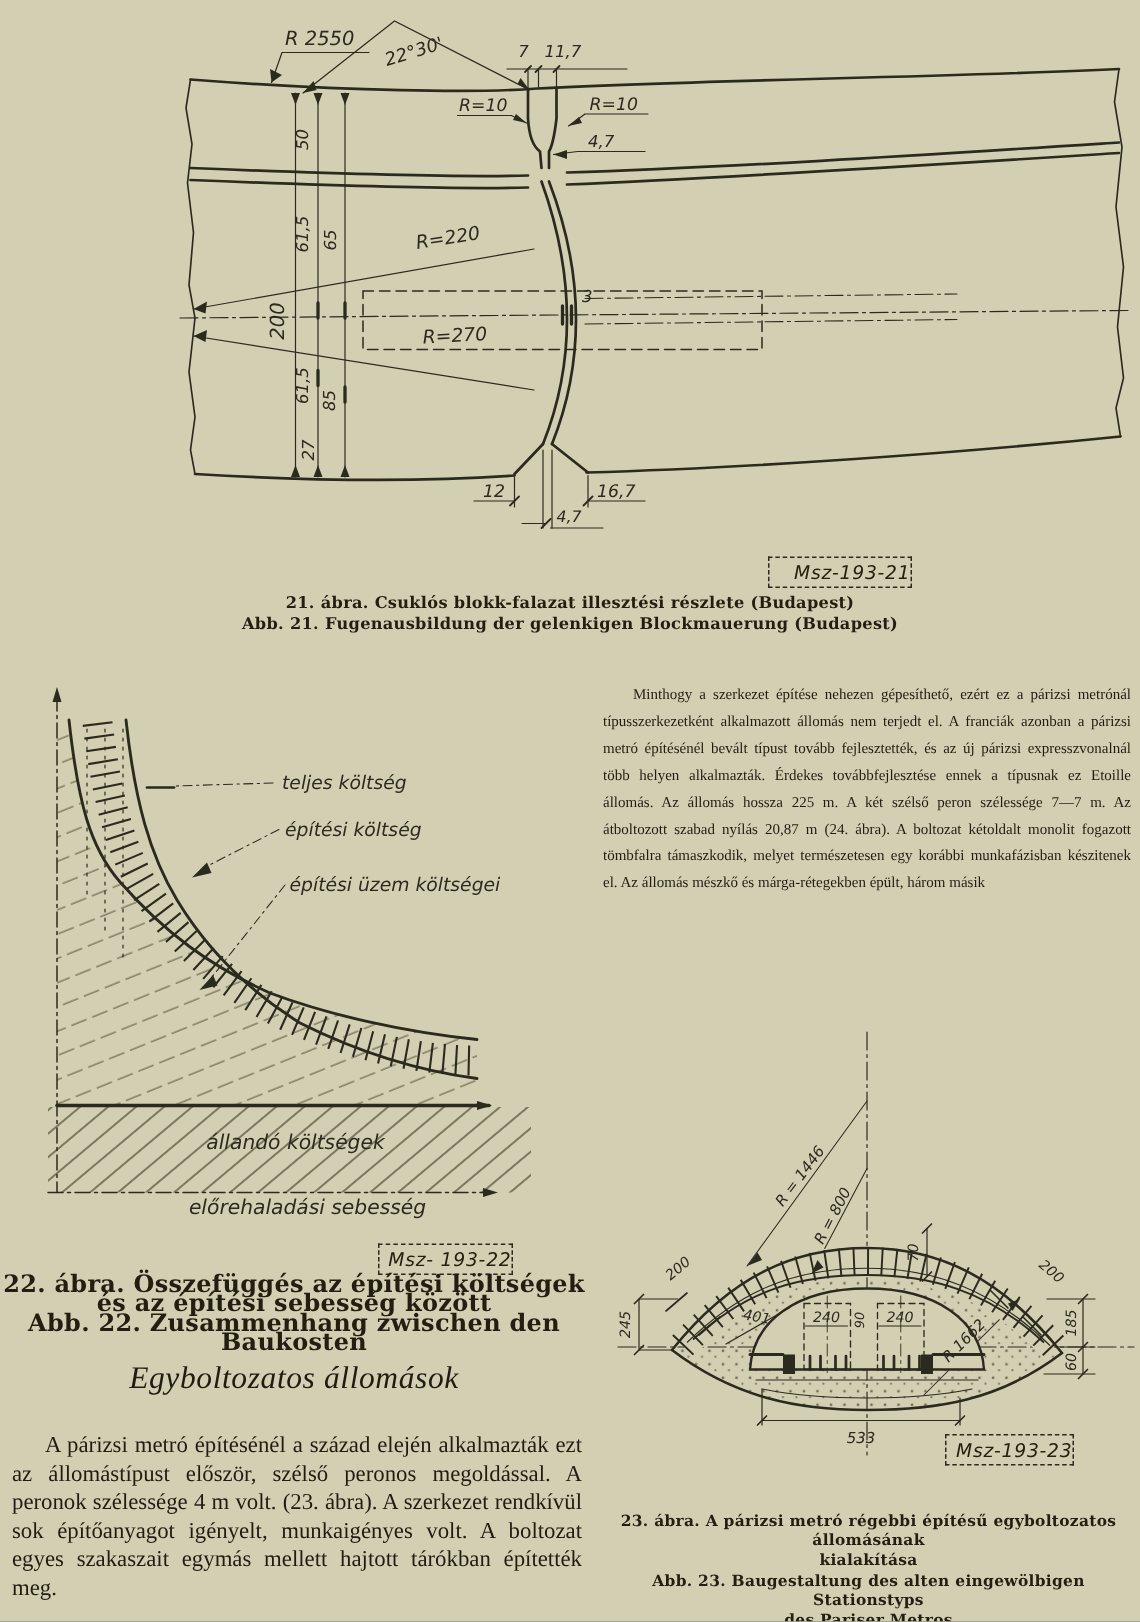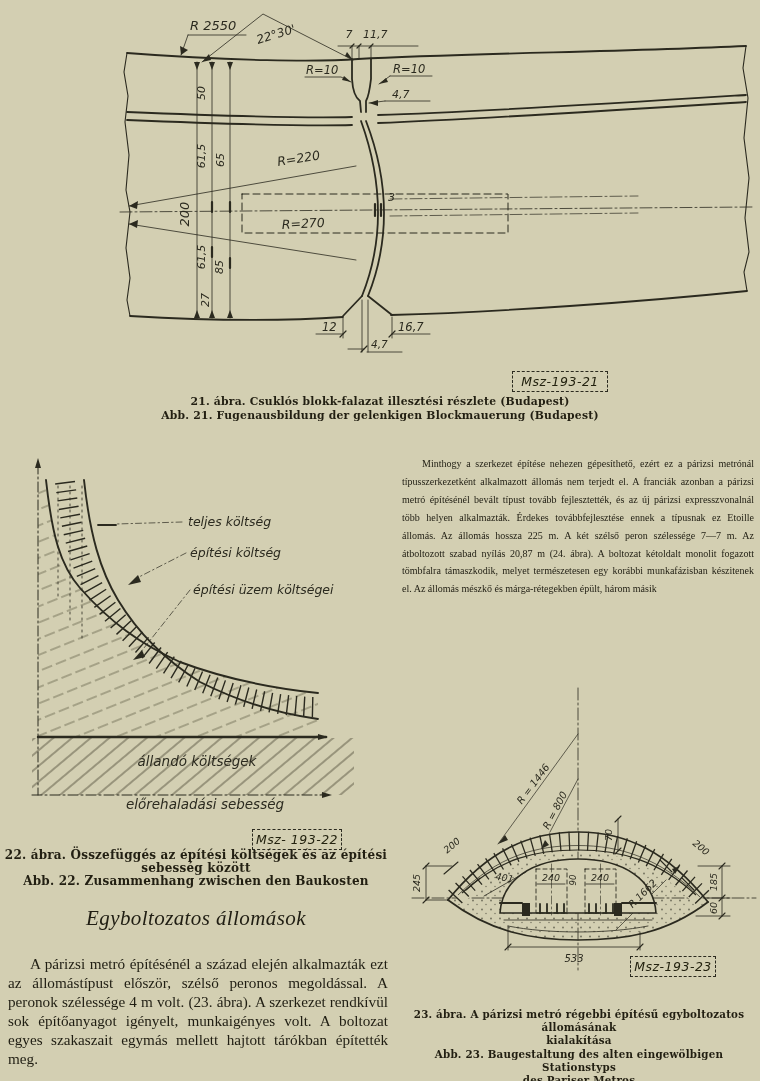--- a/index.html
+++ b/index.html
@@ -2,21 +2,21 @@
 <html><head>
 <meta charset="utf-8">
 <style>
   html,body{margin:0;padding:0;background:#888;}
   .page{position:relative;width:760px;height:1081px;background:#d3cfb2;overflow:hidden;
         font-family:"Liberation Serif","DejaVu Serif",serif;color:#1f1d12;padding-left:34px;}
   svg{position:absolute;display:block;}
   svg text{font-family:"DejaVu Sans",sans-serif;font-style:italic;fill:#2b2a1f;}
   .cap{position:absolute;text-align:center;font-weight:bold;font-size:10.8px;line-height:13.8px;
        color:#221f12;font-family:"DejaVu Serif",serif;letter-spacing:.2px;}
-  .msz{position:absolute;border:1.5px dashed #2b2a1f;display:flex;align-items:center;justify-content:center;
+  .msz{position:absolute;border:1.5px dashed #2b2a1f;display:flex;align-items:center;justify-content:flex-end;
        font-family:"DejaVu Sans",sans-serif;font-style:italic;font-size:12.5px;color:#23220f;letter-spacing:.5px;}
   .body-text{position:absolute;text-align:justify;font-size:10px;}
   .rt{left:402px;top:455px;width:352px;line-height:17.9px;text-indent:20px;}
   .lt{left:8px;top:934px;width:380px;line-height:19px;text-indent:22px;font-size:15.2px;margin-top:20px;}
   .heading{position:absolute;left:0;top:906px;width:392px;text-align:center;font-style:italic;
            font-size:21px;letter-spacing:.4px;}
 </style>
 </head>
 <body>
 
@@ -162,21 +162,21 @@
     <text x="168" y="76" font-size="12.5">teljes költség</text>
     <text x="170" y="107" font-size="12.5">építési költség</text>
     <text x="173" y="144" font-size="12.5">építési üzem költségei</text>
     <text x="177" y="316" font-size="13.5" text-anchor="middle">állandó költségek</text>
     <text x="185" y="359" font-size="13.5" text-anchor="middle">előrehaladási sebesség</text>
   </svg>
 
   <div class="msz" style="left:252px;top:829px;width:88px;height:19px;">
     <span>Msz- 193-22</span>
   </div>
-  <div class="cap" style="left:0px;top:849px;width:392px;font-size:12px;line-height:13px;">
+  <div class="cap" style="left:0px;top:849px;width:392px;font-size:16px;line-height:13px;">
     <div>22. ábra. Összefüggés az építési költségek és az építési sebesség között</div>
     <div>Abb. 22. Zusammenhang zwischen den Baukosten</div>
   </div>
 
   <div class="body-text rt">Minthogy a szerkezet építése nehezen gépesíthető, ezért ez a párizsi metrónál típusszerkezetként alkalmazott állomás nem terjedt el. A franciák azonban a párizsi metró építésénél bevált típust tovább fejlesztették, és az új párizsi expresszvonalnál több helyen alkalmazták. Érdekes továbbfejlesztése ennek a típusnak ez Etoille állomás. Az állomás hossza 225 m. A két szélső peron szélessége 7—7 m. Az átboltozott szabad nyílás 20,87 m (24. ábra). A boltozat kétoldalt monolit fogazott tömbfalra támaszkodik, melyet természetesen egy korábbi munkafázisban készitenek el. Az állomás mészkő és márga-rétegekben épült, három másik</div>
 
   <div class="heading">Egyboltozatos állomások</div>
   <div class="body-text lt">A párizsi metró építésénél a század elején alkalmazták ezt az állomástípust először, szélső peronos megoldással. A peronok szélessége 4 m volt. (23. ábra). A szerkezet rendkívül sok építőanyagot igényelt, munkaigényes volt. A boltozat egyes szakaszait egymás mellett hajtott tárókban építették meg.</div>
 
   <svg style="left:408px;top:682px" width="352" height="296" viewBox="0 0 352 296">

